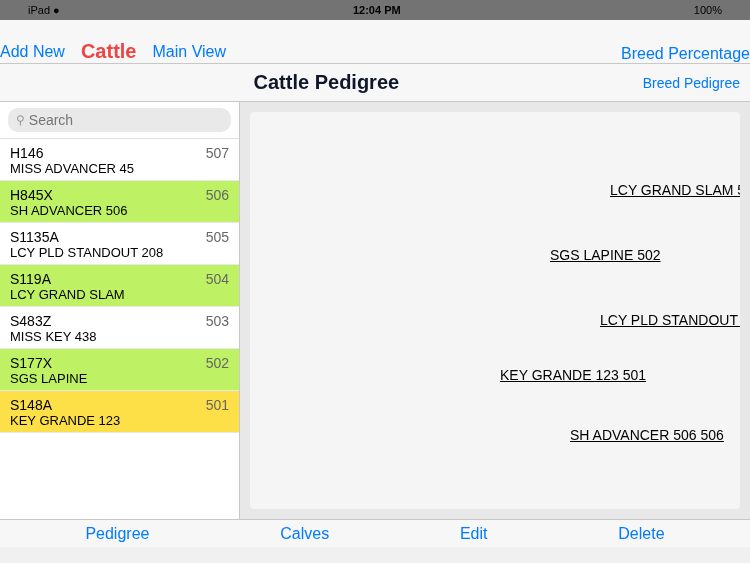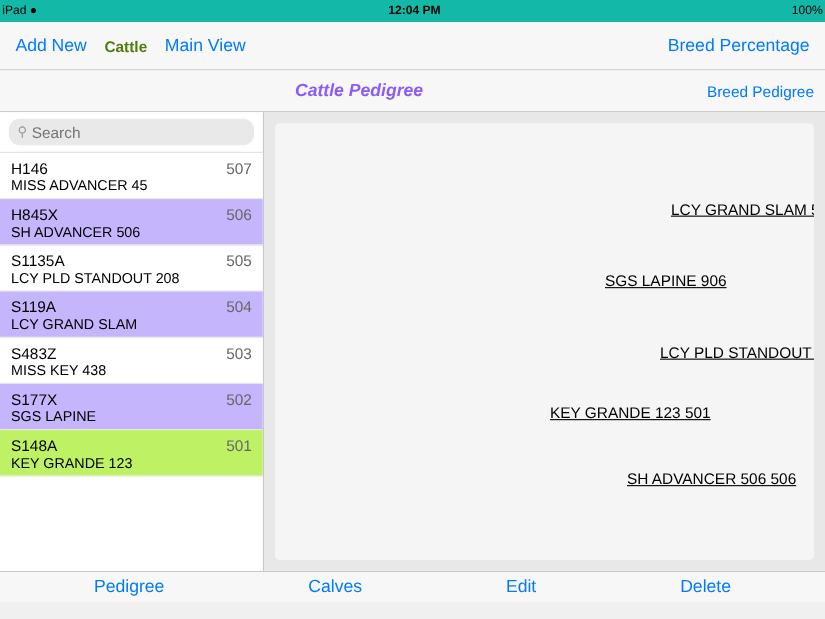--- a/index.html
+++ b/index.html
@@ -10,67 +10,67 @@
       height: 563px;
       overflow: hidden;
       position: relative;
     }
 
     
     .status-bar {
       display: flex;
       justify-content: space-between;
       align-items: center;
-      background: #14b8a6;
+      background: #737373;
       height: 20px;
-      padding: 0 2px;
+      padding: 0 28px;
       font-size: 11px;
       color: #000;
     }
     .status-left { display: flex; align-items: center; gap: 4px; }
     .status-center { font-weight: 600; }
     .status-right { display: flex; align-items: center; gap: 4px; }
 
     
     .nav-bar {
       display: flex;
-      align-items: center;
+      align-items: flex-end;
       justify-content: space-between;
       background: #f7f7f7;
       border-bottom: 1px solid #c8c8c8;
       height: 44px;
-      padding: 0 14px;
+      padding: 0 0;
     }
     .nav-left { display: flex; gap: 16px; align-items: center; }
     .nav-btn {
       color: #007aff;
       font-size: 16px;
       cursor: pointer;
       white-space: nowrap;
     }
     .nav-title {
-      font-size: 14px;
+      font-size: 20px;
       font-weight: 700;
-      color: #4d7c0f;
+      color: #ef4444;
     }
     .nav-right { display: flex; gap: 12px; align-items: center; margin-left: 16px; }
     .nav-btn-blue { color: #007aff; font-size: 16px; cursor: pointer; white-space: nowrap; }
 
     
     .secondary-nav {
       display: flex;
       align-items: center;
       justify-content: space-between;
       background: #f7f7f7;
       border-bottom: 1px solid #c8c8c8;
       height: 38px;
       padding: 0 10px;
     }
     .sec-nav-label { color: #007aff; font-size: 14px; }
-    .sec-nav-title { font-size: 16px; font-weight: 700; color: #8b5cf6; font-style: italic; }
+    .sec-nav-title { font-size: 20px; font-weight: 700; color: #0f172a; }
     .sec-nav-right { color: #007aff; font-size: 14px; cursor: pointer; }
 
     
     .main-layout {
       display: flex;
       height: calc(563px - 20px - 44px - 38px - 44px);
     }
 
     
     .sidebar {
@@ -101,31 +101,31 @@
       color: #666;
       outline: none;
       width: 100%;
     }
     .list-container { overflow-y: auto; flex: 1; }
     .list-item {
       padding: 6px 10px 4px 10px;
       border-bottom: 1px solid #e8e8e8;
       cursor: pointer;
     }
-    .list-item.selected { background: #bef264; }
+    .list-item.selected { background: #fde047; }
     .list-item-row {
       display: flex;
       justify-content: space-between;
       align-items: flex-end;
       gap: 48px;
     }
     .list-item-id { font-size: 14px; font-weight: 500; color: #000; }
     .list-item-num { font-size: 14px; color: #666; }
     .list-item-name { font-size: 13px; color: #000; }
-    .list-item.alt-bg { background: #c4b5fd; }
+    .list-item.alt-bg { background: #bef264; }
 
     
     .content-area {
       flex: 1;
       background: #e8e8e8;
       position: relative;
       overflow: hidden;
     }
     .pedigree-panel {
       background: #f5f5f5;
@@ -248,21 +248,21 @@
       <span class="list-item-num">501</span>
     </div>
     <div class="list-item-name">KEY GRANDE 123</div>
   </div>
       </div>
   </div>
 
   <div class="content-area">
     <div class="pedigree-panel" id="pedigree-panel">
     <span class="pedigree-node" style="top: 70px; left: 360px;">LCY GRAND SLAM  504</span>
-        <span class="pedigree-node" style="top: 135px; left: 300px;">SGS LAPINE  906</span>
+        <span class="pedigree-node" style="top: 135px; left: 300px;">SGS LAPINE  502</span>
         <span class="pedigree-node" style="top: 200px; left: 350px;">LCY PLD STANDOUT 123  505</span>
         <span class="pedigree-node" style="top: 255px; left: 250px;">KEY GRANDE 123  501</span>
         <span class="pedigree-node" style="top: 315px; left: 320px;">SH ADVANCER 506  506</span>
       </div>
   </div>
 
 </div>
 
 <div class="bottom-bar">
   <span class="bottom-btn">Pedigree</span>

